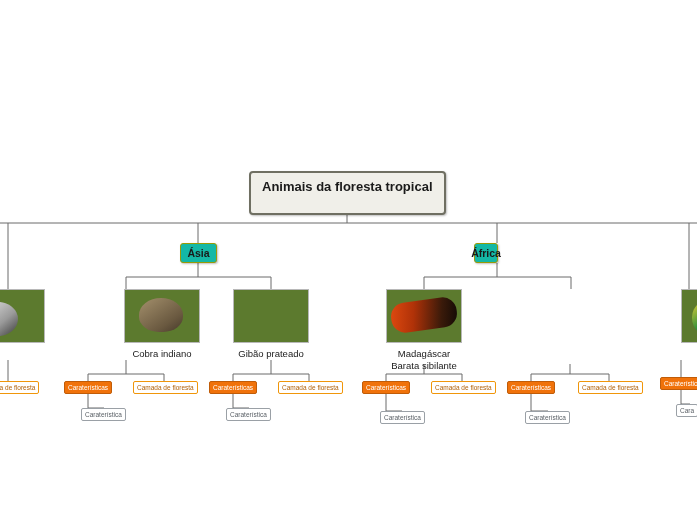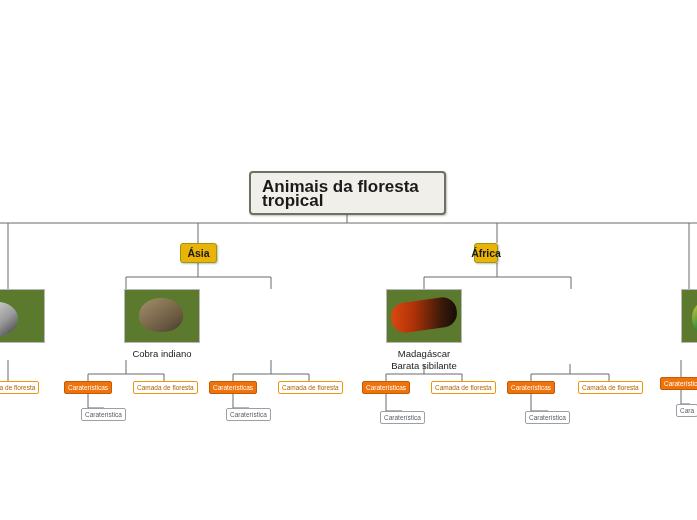--- a/index.html
+++ b/index.html
@@ -38,30 +38,30 @@
     border: 2px solid #6f6f62;
     border-radius: 4px;
     box-sizing: border-box;
     box-shadow: 1px 1px 2px rgba(0,0,0,0.25);
   }
   .root-label {
     position: absolute;
     left: 11px;
     top: 7px;
     width: 176px;
-    font-size: 17px;
+    font-size: 13px;
     font-weight: bold;
     color: #1a1a1a;
     line-height: 14px;
   }
   
   .continent {
     position: absolute;
     height: 20px;
-    background: #eab308;
+    background: #14b8a6;
     border: 1px solid #9a9a06;
     border-radius: 3px;
     box-sizing: border-box;
     box-shadow: 1px 1px 2px rgba(0,0,0,0.25);
     font-size: 10.5px;
     font-weight: bold;
     color: #1a1a1a;
     display: flex;
     align-items: center;
     justify-content: center;
@@ -257,20 +257,24 @@
   <div class="tag filled" style="left:64px; top:381px;">
     <span>Caraterísticas</span>
   </div>
   <div class="tag outline" style="left:133px; top:381px;">
     <span>Camada de floresta</span>
   </div>
   <div class="tag grey" style="left:81px; top:408px;">
     <span>Caraterística</span>
   </div>
 
+  <div class="animal" style="left:233px; top:289px;">
+    <div class="photo ph-gibao"></div>
+    <div class="caption">Gibão prateado</div>
+  </div>
   <div class="tag filled" style="left:209px; top:381px;">
     <span>Caraterísticas</span>
   </div>
   <div class="tag outline" style="left:278px; top:381px;">
     <span>Camada de floresta</span>
   </div>
   <div class="tag grey" style="left:226px; top:408px;">
     <span>Caraterística</span>
   </div>
 

